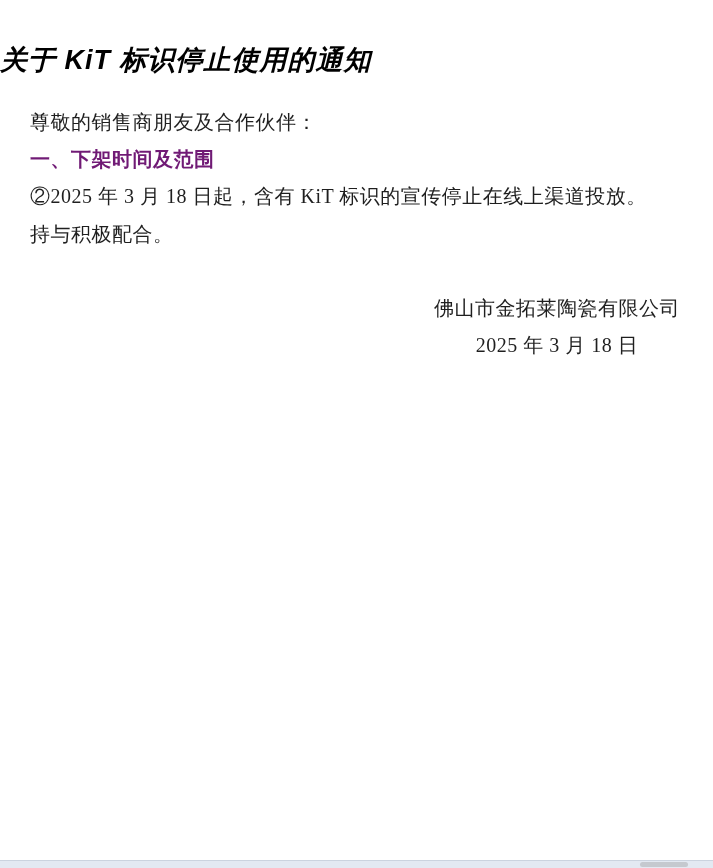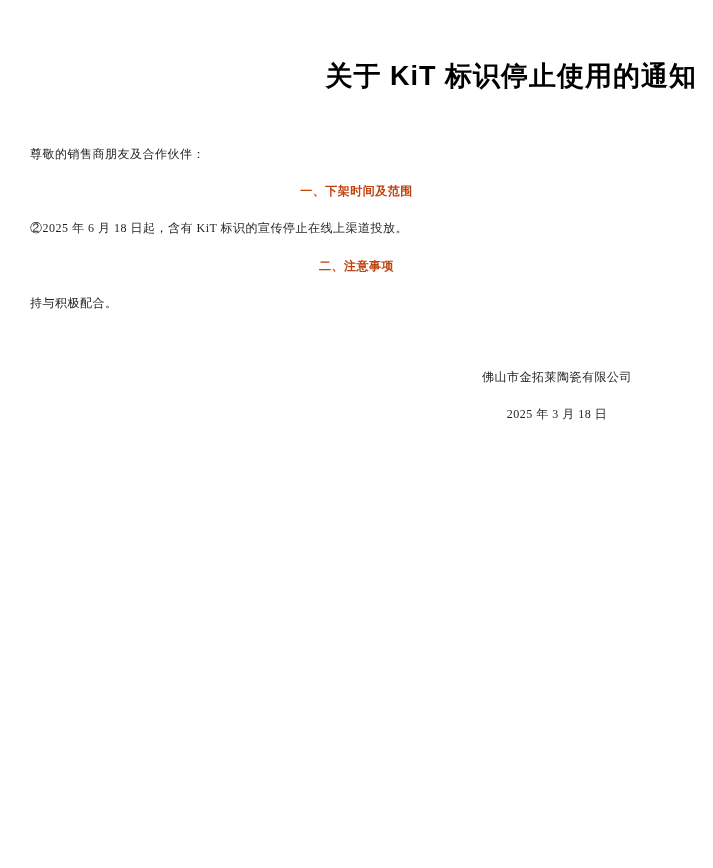--- a/index.html
+++ b/index.html
@@ -10,45 +10,45 @@
     color: #1f1f1f;
     overflow: hidden;
   }
   .page {
     position: relative;
     width: 713px; height: 868px;
     background: #ffffff;
     box-sizing: border-box;
   }
   .doc-title {
-    margin: 16px;
+    margin: 0;
     padding-top: 42px;
-    text-align: right;
+    text-align: left;
     font-family: "Liberation Sans", sans-serif;
     font-weight: bold;
     font-size: 27px;
     letter-spacing: 1px;
     color: #000000;
+    font-style: italic;
   }
   .body-text {
     padding: 26px 30px 0 30px;
   }
   .line {
     height: 37.2px;
     line-height: 37.2px;
-    font-size: 12px;
+    font-size: 20px;
     letter-spacing: 0.5px;
     white-space: nowrap;
   }
   .line.indent { text-indent: 29px; }
   .line.heading {
     font-family: "Liberation Sans", sans-serif;
     font-weight: bold;
-    color: #c2410c;
-    text-align: center;
+    color: #701a75;
   }
   .line.spacer {  }
   .signature {
     width: 372px;
     margin-left: 341px;
     text-align: center;
   }
   .scrollbar-track {
     position: absolute;
     left: 0; bottom: 0;
@@ -70,23 +70,22 @@
 <div class="page">
 
   <h1 class="doc-title">关于 KiT 标识停止使用的通知</h1>
 
   <div class="body-text">
 
     <div class="line">尊敬的销售商朋友及合作伙伴：</div>
 
 
     <div class="line heading">一、下架时间及范围</div>
-    <div class="line">②2025 年 6 月 18 日起，含有 KiT 标识的宣传停止在线上渠道投放。</div>
+    <div class="line">②2025 年 3 月 18 日起，含有 KiT 标识的宣传停止在线上渠道投放。</div>
 
-    <div class="line heading">二、注意事项</div>
     <div class="line">持与积极配合。</div>
 
 
     <div class="line spacer"></div>
 
     <div class="signature">
       <div class="line">佛山市金拓莱陶瓷有限公司</div>
       <div class="line">2025 年 3 月 18 日</div>
     </div>
 

